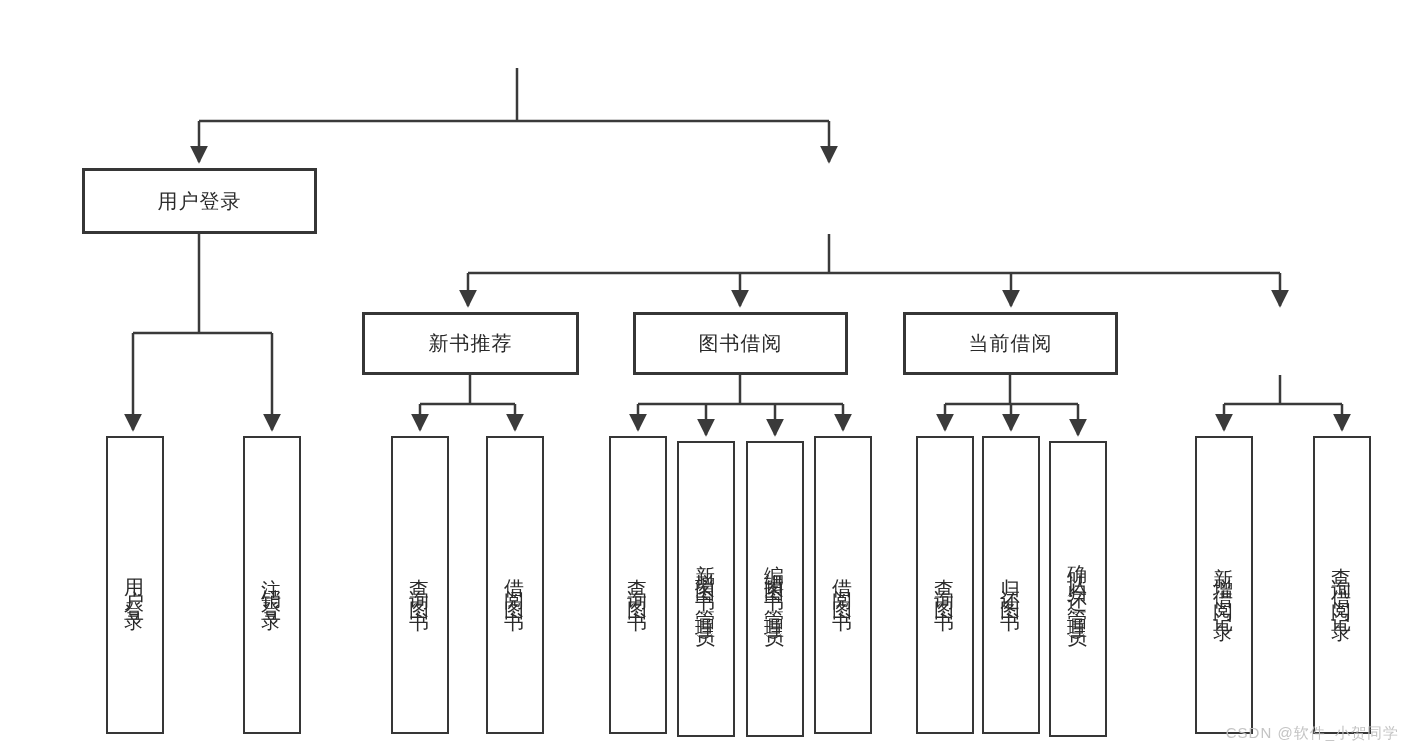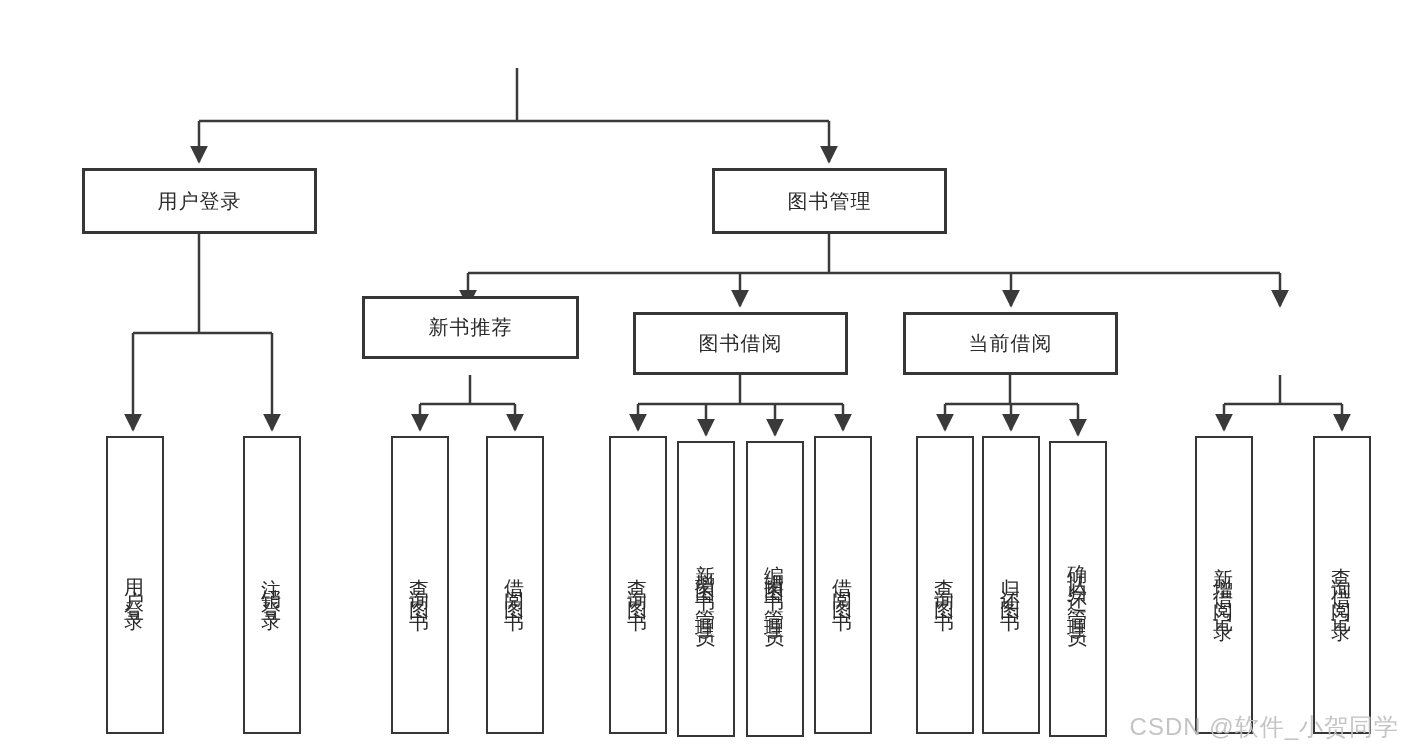--- a/index.html
+++ b/index.html
@@ -20,21 +20,21 @@
     background:#ffffff;
     border:2.5px solid #363636;
     display:flex;align-items:center;justify-content:center;
     writing-mode:vertical-rl;text-orientation:mixed;
     font-size:20px;color:#2a2a2a;
   }
   .vbox .txt{letter-spacing:11px;}
   .vbox.dense .txt{letter-spacing:9px;}
   #watermark{
     position:absolute;right:6px;bottom:4px;
-    font-size:24px;color:rgba(193,193,193,0.95);
+    font-size:15px;color:rgba(193,193,193,0.95);
     letter-spacing:1px;white-space:nowrap;
   }
 </style>
 </head>
 <body>
 
 <div id="stage">
 
   <svg id="connectors" viewBox="0 0 1405 747" xmlns="http://www.w3.org/2000/svg">
     <defs>
@@ -83,25 +83,22 @@
       <path d="M1224,404 H1342"></path>
       <path d="M1224,404 V430" marker-end="url(#arw)"></path>
       <path d="M1342,404 V430" marker-end="url(#arw)"></path>
     </g>
   </svg>
 
 
   <div class="hbox" style="left:82px;top:168px;width:235px;height:66px;">
     <span>用户登录</span>
   </div>
-  <div class="hbox" style="left:712px;top:168px;width:235px;height:66px;">
-    <span>图书管理</span>
-  </div>
 
-  <div class="hbox" style="left:362px;top:296px;width:217px;height:63px;">
+  <div class="hbox" style="left:362px;top:312px;width:217px;height:63px;">
     <span>新书推荐</span>
   </div>
   <div class="hbox" style="left:633px;top:312px;width:215px;height:63px;">
     <span>图书借阅</span>
   </div>
   <div class="hbox" style="left:903px;top:312px;width:215px;height:63px;">
     <span>当前借阅</span>
   </div>
 
   <div class="vbox" style="left:106px;top:436px;width:58px;height:298px;">

